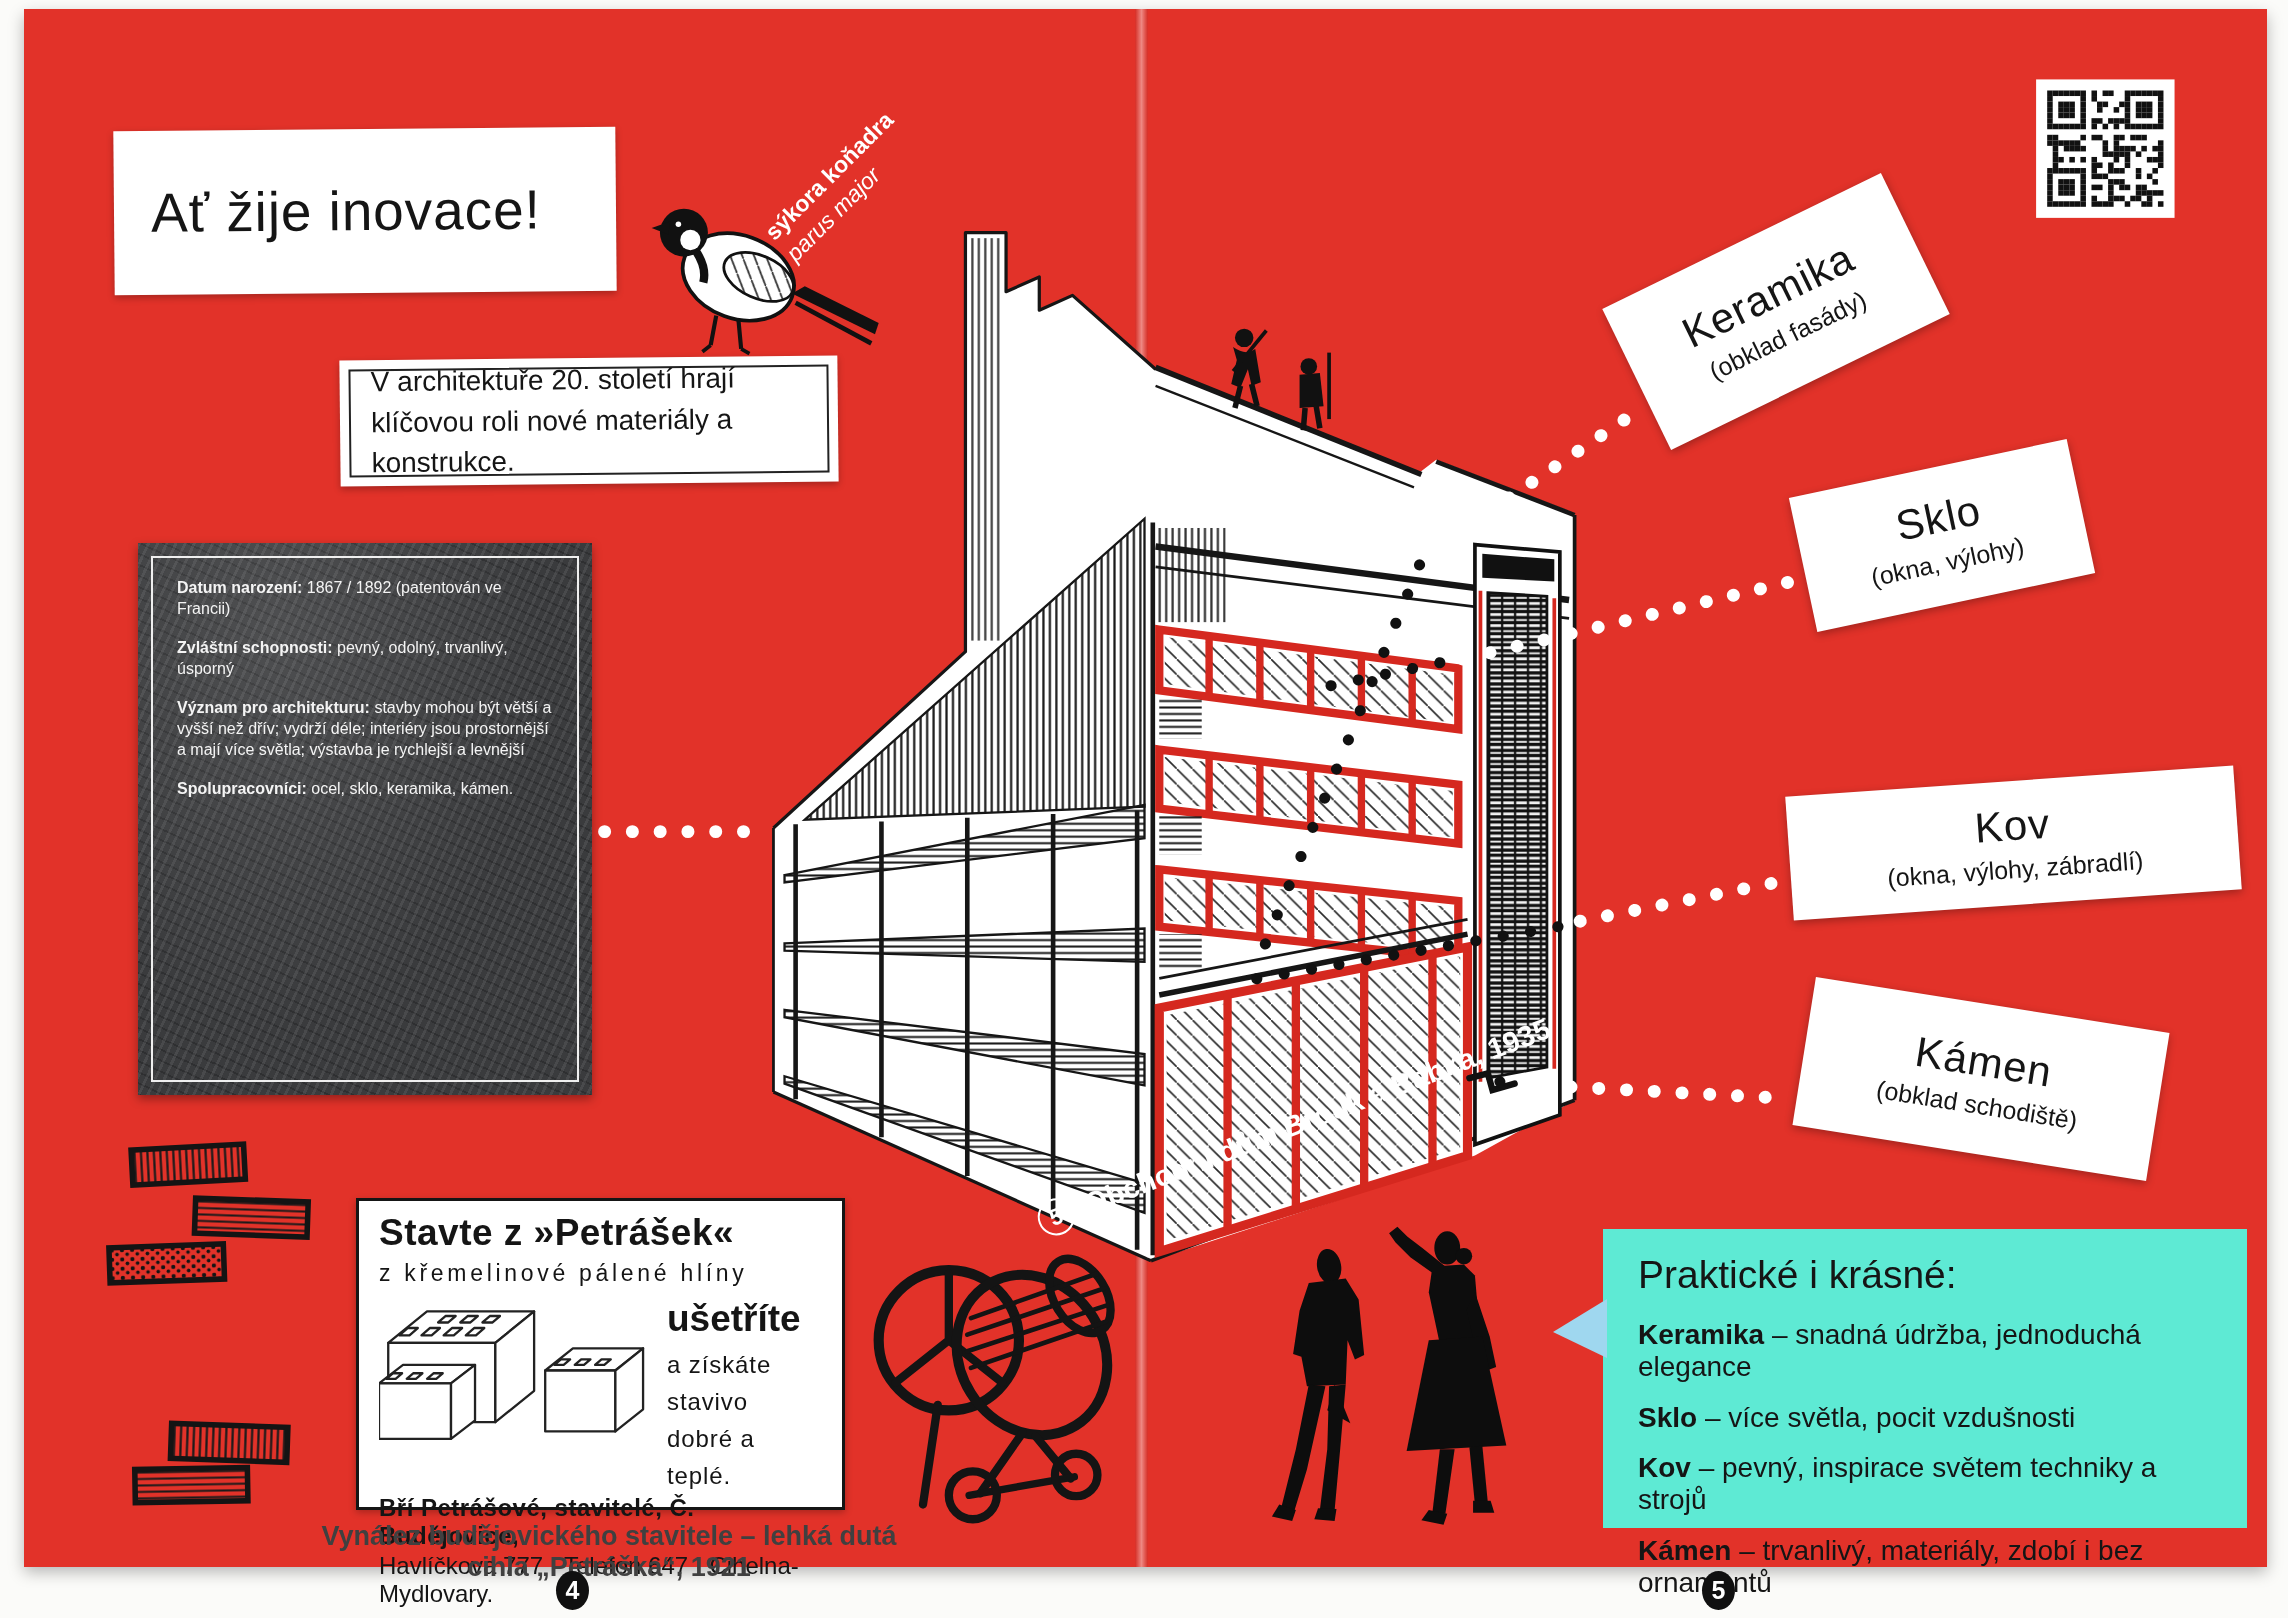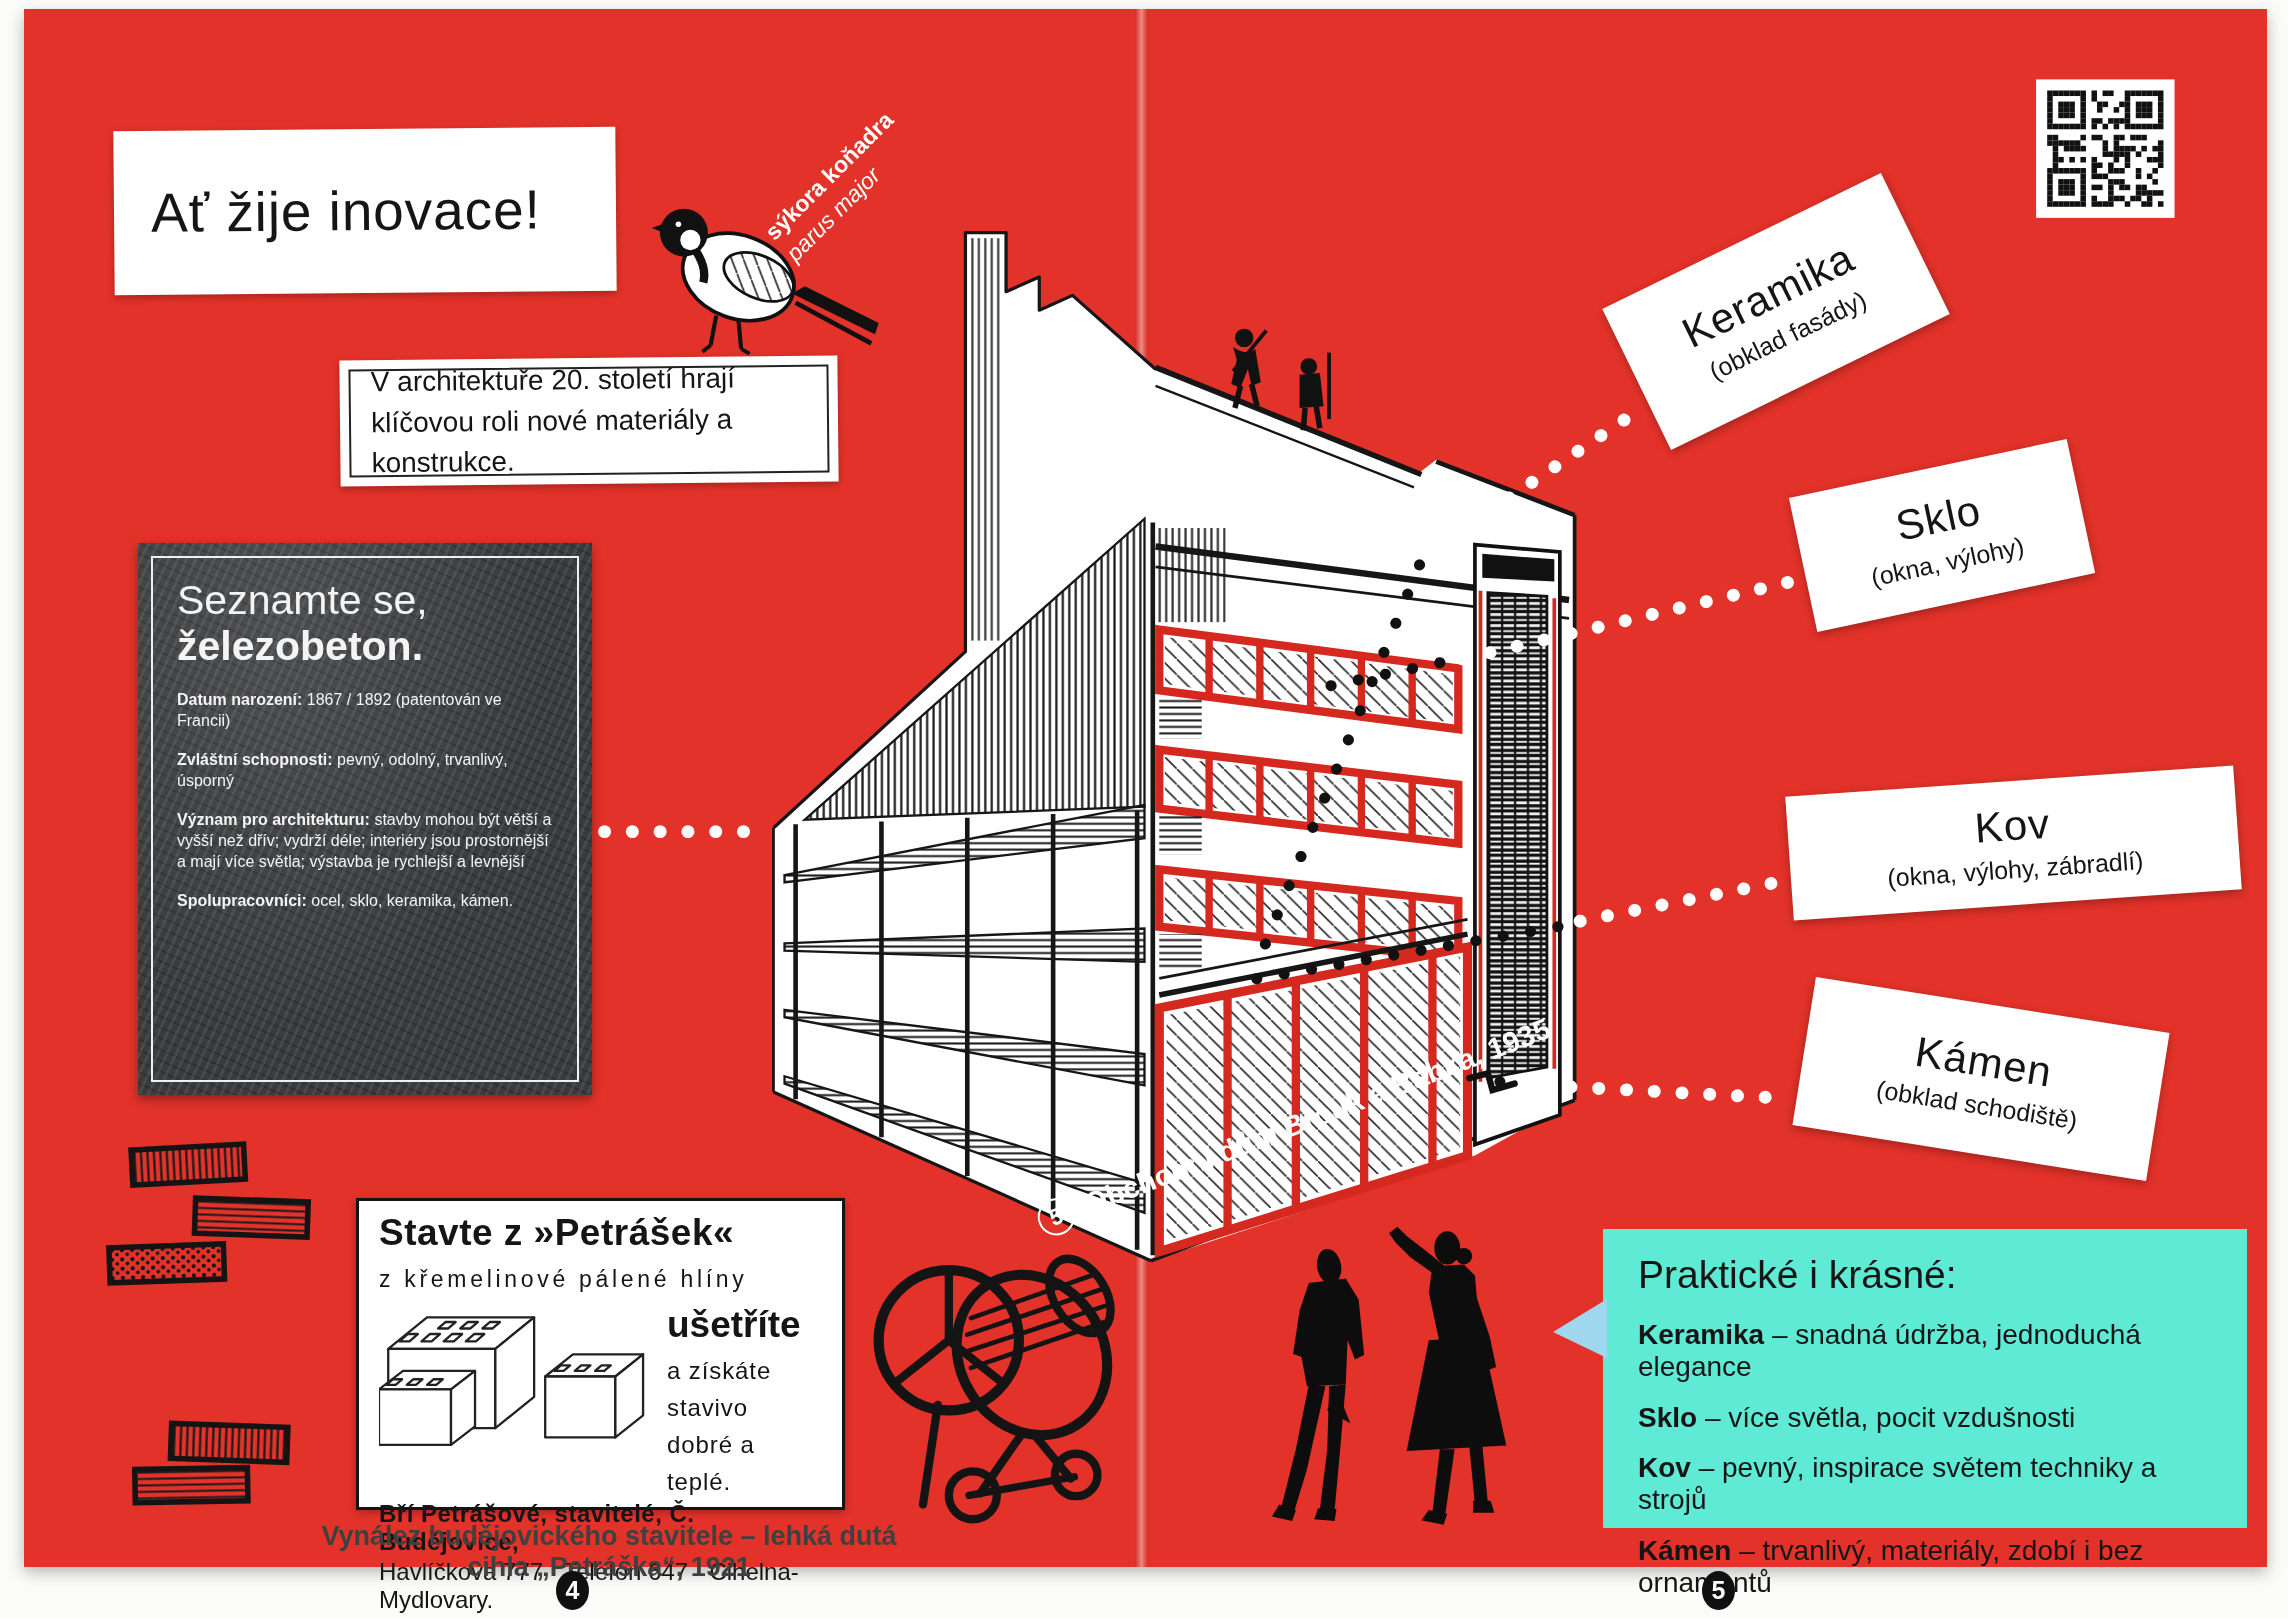--- a/index.html
+++ b/index.html
@@ -30,21 +30,21 @@
       repeating-linear-gradient(25deg, rgba(0,0,0,.20) 0 1.8px, transparent 1.8px 10px),
       #3a3b3d;}
   .chalk-inner{position:absolute;inset:13px;border:2.3px solid #efefef;padding:20px 18.5px 0 24px;color:#f4f4f4;}
   .chalk-inner h2{margin:0 0 20px 0;font-size:41px;line-height:1.12;font-weight:400;}
   .chalk-inner h2 b{font-weight:700;}
   .chalk-inner p{margin:0 0 18.5px 0;font-size:16px;line-height:1.3;}
   .chalk-inner p b{font-weight:700;}
 
   .ad-card{left:356px;top:1198px;width:489px;height:312px;border:3.7px solid #151515;box-sizing:border-box;padding:11px 20px 0 20px;}
   .ad-headline{font-size:37px;font-weight:700;letter-spacing:0.5px;}
-  .ad-subline{font-size:23px;letter-spacing:3.7px;margin-top:12px;}
+  .ad-subline{font-size:23px;letter-spacing:3.7px;margin-top:6px;}
   .ad-row{display:flex;margin-top:3.7px;}
   .ad-row svg{flex:0 0 277px;}
   .ad-side{margin-left:11px;width:148px;}
   .ad-highlight{font-size:37px;font-weight:700;margin-top:7.4px;}
   .ad-sidetext{font-size:24px;line-height:1.55;letter-spacing:0.9px;margin-top:5.5px;}
   .ad-footer-bold{font-size:24px;font-weight:700;letter-spacing:0.5px;}
   .ad-footer{font-size:24px;margin-top:1.8px;}
 
   .ad-caption{position:absolute;left:295px;top:1521px;width:628px;text-align:center;color:#404040;font-size:27px;font-weight:700;}
 
@@ -498,22 +498,20 @@
   <span>sýkora koňadra</span>
   <span class="latin">parus major</span>
 </div>
 
 <div class="card intro-card">
   <div class="intro-inner">V architektuře 20. století hrají klíčovou roli nové materiály a konstrukce.</div>
 </div>
 
 <div class="chalk-card">
   <div class="chalk-inner">
-    <h2><span>Seznamte se,</span><br>
-      <b>železobeton.</b></h2>
     <p><b>Datum narození:</b> <span>1867 / 1892 (patentován ve Francii)</span></p>
     <p><b>Zvláštní schopnosti:</b> <span>pevný, odolný, trvanlivý, úsporný</span></p>
     <p><b>Význam pro architekturu:</b> <span>stavby mohou být větší a vyšší než dřív; vydrží déle; interiéry jsou prostornější a mají více světla; výstavba je rychlejší a levnější</span></p>
     <p><b>Spolupracovníci:</b> <span>ocel, sklo, keramika, kámen.</span></p>
   </div>
 </div>
 
 <div class="card ad-card">
   <div class="ad-headline">Stavte z »Petrášek«</div>
   <div class="ad-subline">z křemelinové pálené hlíny</div>

